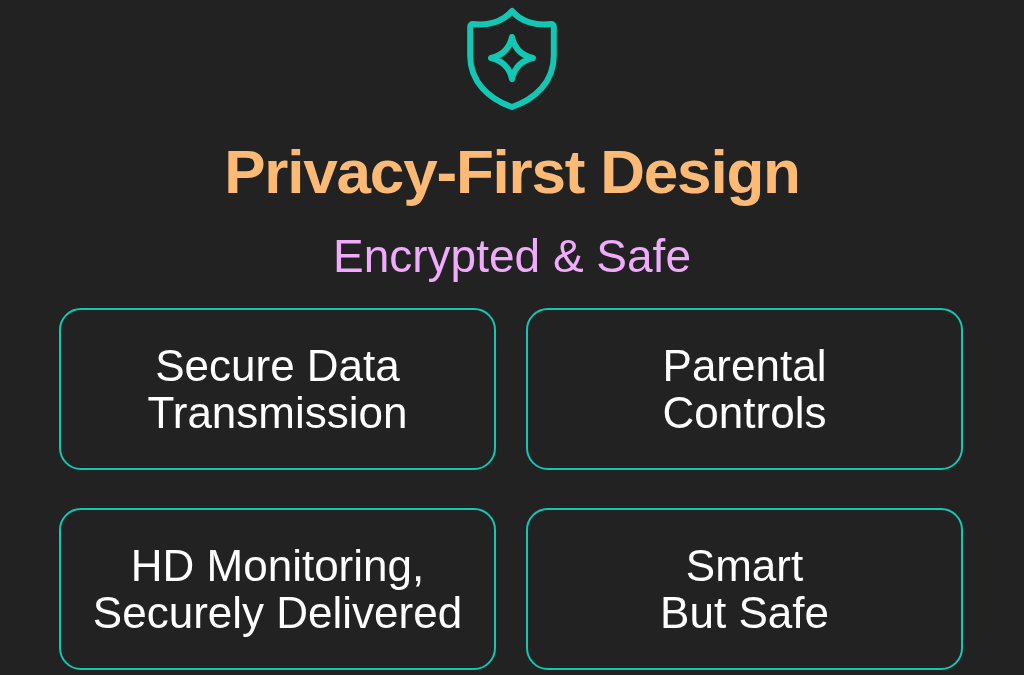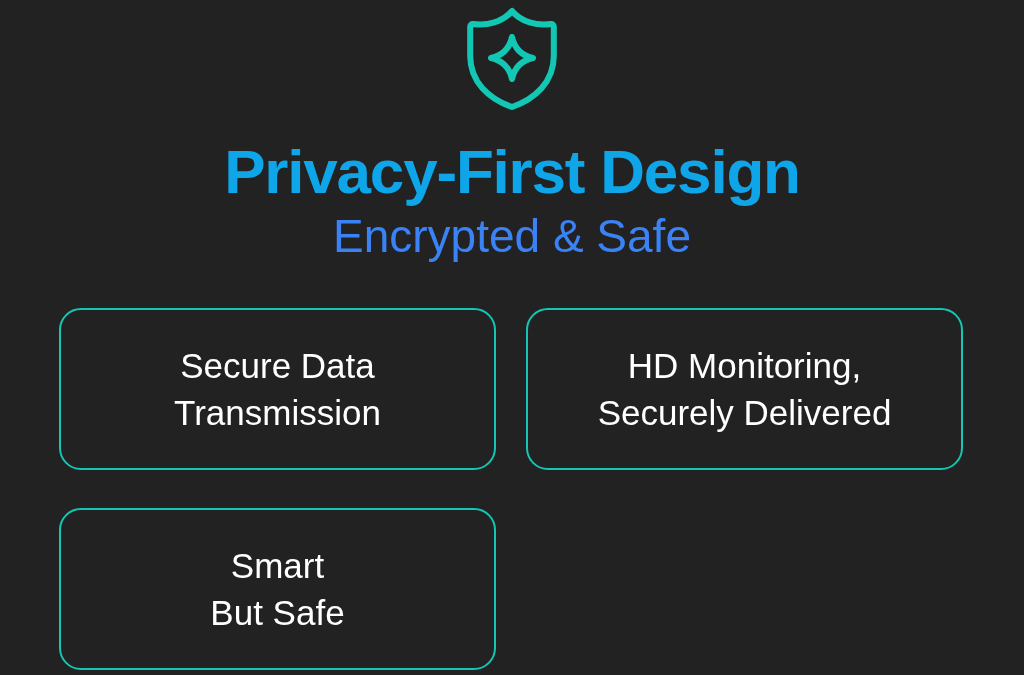--- a/index.html
+++ b/index.html
@@ -39,34 +39,34 @@
     height: 108px;
   }
 
   
   .title {
     position: absolute;
     left: 0;
     right: 0;
     top: 137px;
     text-align: center;
-    color: #0ea5e9;
+    color: #fdba74;
     font-size: 62px;
     line-height: 70px;
     font-weight: 700;
     letter-spacing: -1.2px;
     white-space: nowrap;
   }
   .subtitle {
     position: absolute;
     left: 0;
     right: 0;
-    top: 208px;
+    top: 228px;
     text-align: center;
-    color: #3b82f6;
+    color: #f0abfc;
     font-size: 46px;
     line-height: 56px;
     font-weight: 300;
     letter-spacing: 0px;
     white-space: nowrap;
   }
 
   
   .card-grid {
     position: absolute;
@@ -84,21 +84,21 @@
     border: 2px solid #14c6b3;
     border-radius: 22px;
     background: #222222;
     display: flex;
     align-items: center;
     justify-content: center;
     padding: 6px 14px;
   }
   .card-label {
     color: #ffffff;
-    font-size: 35px;
+    font-size: 44px;
     line-height: 47px;
     font-weight: 400;
     text-align: center;
     letter-spacing: 0px;
     white-space: pre-line;
   }
 </style>
 </head>
 <body>
 
@@ -127,20 +127,24 @@
 
   <div class="subtitle">Encrypted &amp; Safe</div>
 
   <div class="card-grid">
 
     <div class="card">
       <span class="card-label">Secure Data
 Transmission</span>
     </div>
 
+    <div class="card">
+      <span class="card-label">Parental
+Controls</span>
+    </div>
 
     <div class="card">
       <span class="card-label">HD Monitoring,
 Securely Delivered</span>
     </div>
 
     <div class="card">
       <span class="card-label">Smart
 But Safe</span>
     </div>

